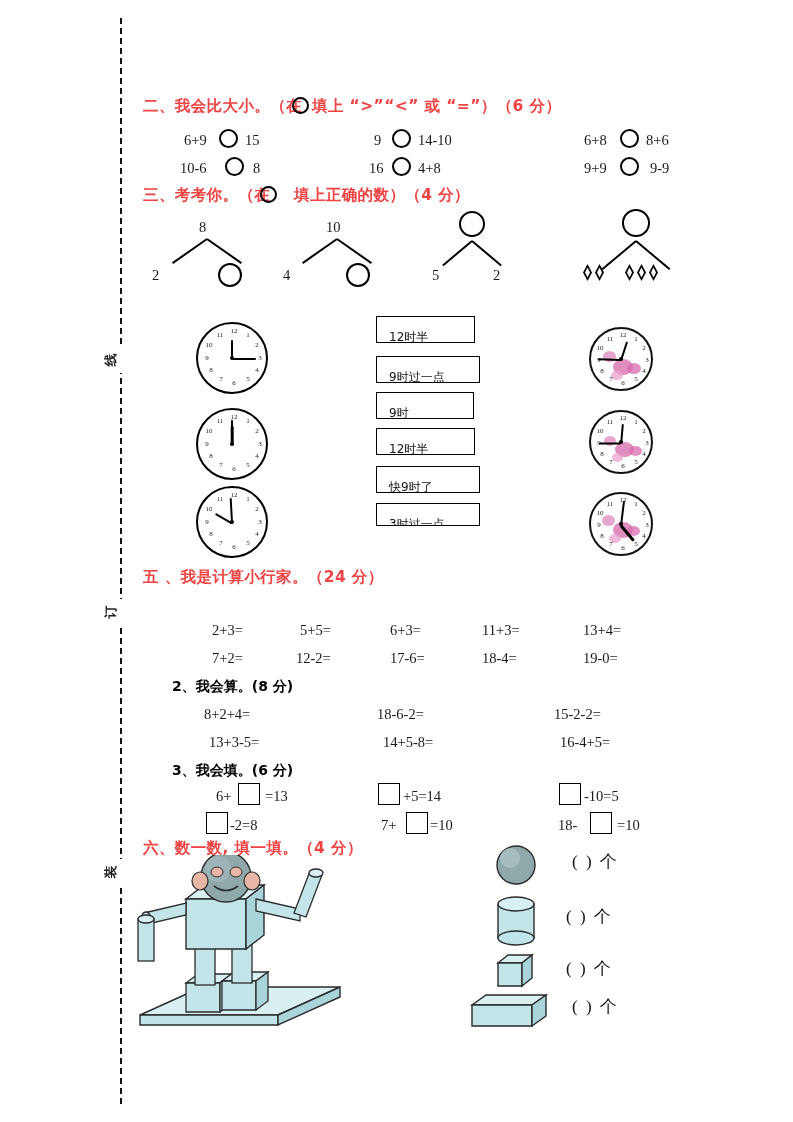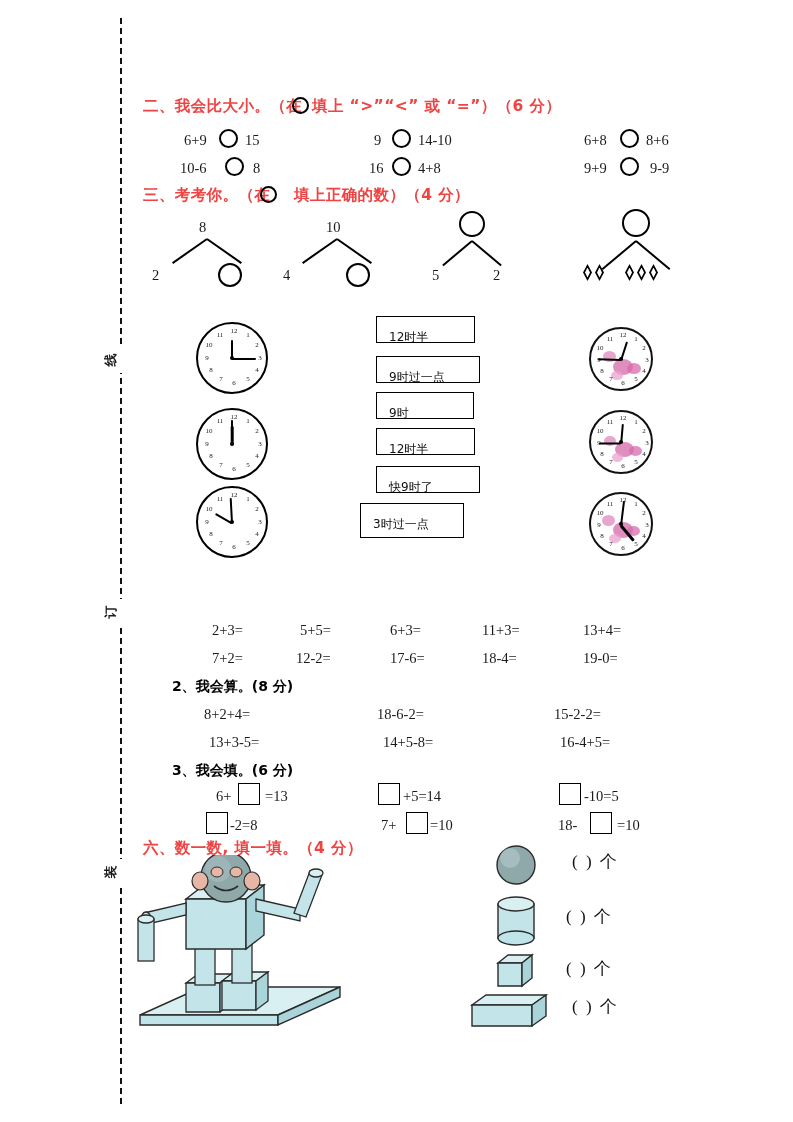--- a/index.html
+++ b/index.html
@@ -208,21 +208,21 @@
     </div>
   <div class="tbox" style="left:376px;top:392px;width:98px;height:27px">
       <span style="top:12px">9时</span>
     </div>
   <div class="tbox" style="left:376px;top:428px;width:99px;height:27px">
       <span style="top:12px">12时半</span>
     </div>
   <div class="tbox" style="left:376px;top:466px;width:104px;height:27px">
       <span style="top:12px">快9时了</span>
     </div>
-  <div class="tbox" style="left:360px;top:503px;width:104px;height:35px">
+  <div class="tbox" style="left:376px;top:503px;width:104px;height:23px">
       <span style="top:12px">3时过一点</span>
     </div>
 
   <div class="clock fancy" style="left:589px;top:327px;width:64px;height:64px">
     <div class="blossom" style="left:22px;top:30px;width:20px;height:16px;background:#d668ab"></div>
     <div class="blossom" style="left:12px;top:22px;width:13px;height:11px;background:#e089bd"></div>
     <div class="blossom" style="left:36px;top:34px;width:14px;height:11px;background:#d96bae"></div>
     <div class="blossom" style="left:20px;top:42px;width:12px;height:9px;background:#eaa3cd"></div>
     <div class="cnum" style="left:27px;top:2px">12</div>
     <div class="cnum" style="left:40px;top:6px">1</div>
@@ -278,20 +278,21 @@
     <div class="cnum" style="left:15px;top:46px">7</div>
     <div class="cnum" style="left:6px;top:38px">8</div>
     <div class="cnum" style="left:3px;top:27px">9</div>
     <div class="cnum" style="left:4px;top:15px">10</div>
     <div class="cnum" style="left:14px;top:6px">11</div>
     <div class="hand" style="left:30px;top:30px;width:24px;height:1.8px;transform:rotate(-83deg)"></div>
     <div class="hand" style="left:30px;top:30px;width:20px;height:2.6px;transform:rotate(50deg)"></div>
     <div class="cpin" style="left:28px;top:28px"></div>
   </div>
 
+  <div class="sec-h" style="left:143px;top:567px">五 、我是计算小行家。（24 分）</div>
 
   <div class="num" style="left:212px;top:622px">2+3=</div>
   <div class="num" style="left:300px;top:622px">5+5=</div>
   <div class="num" style="left:390px;top:622px">6+3=</div>
   <div class="num" style="left:482px;top:622px">11+3=</div>
   <div class="num" style="left:583px;top:622px">13+4=</div>
 
   <div class="num" style="left:212px;top:650px">7+2=</div>
   <div class="num" style="left:296px;top:650px">12-2=</div>
   <div class="num" style="left:390px;top:650px">17-6=</div>

